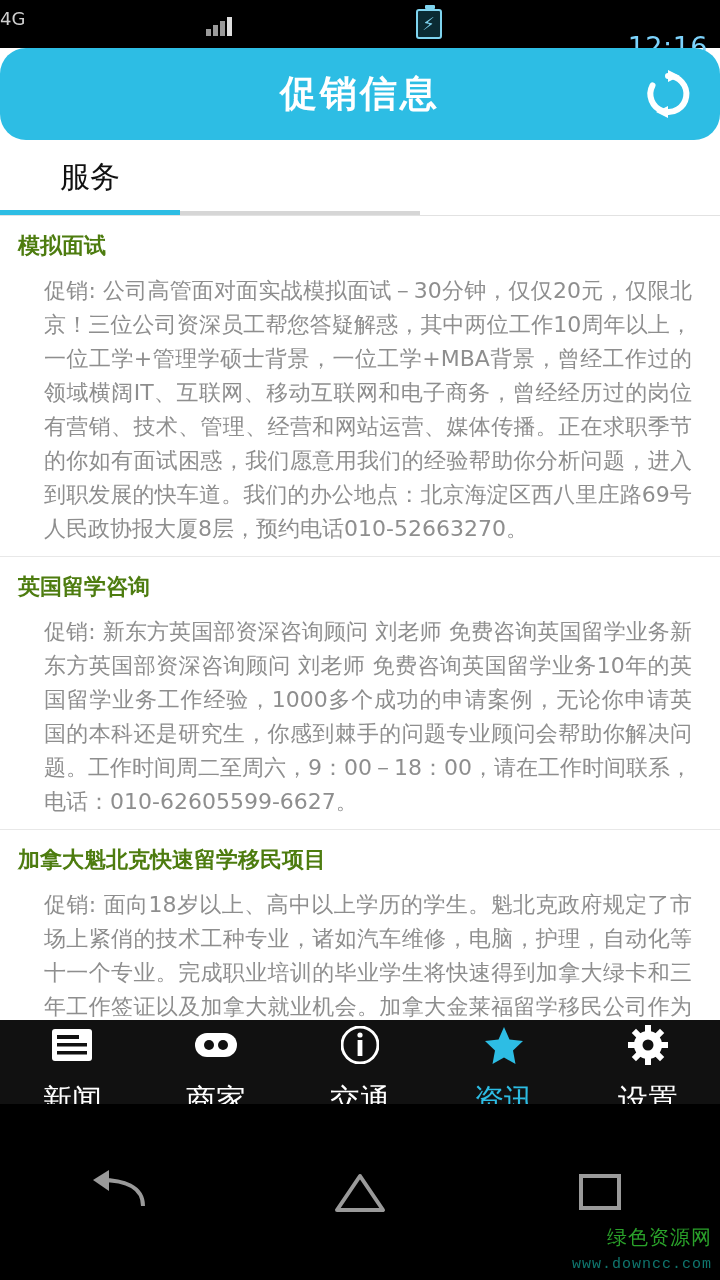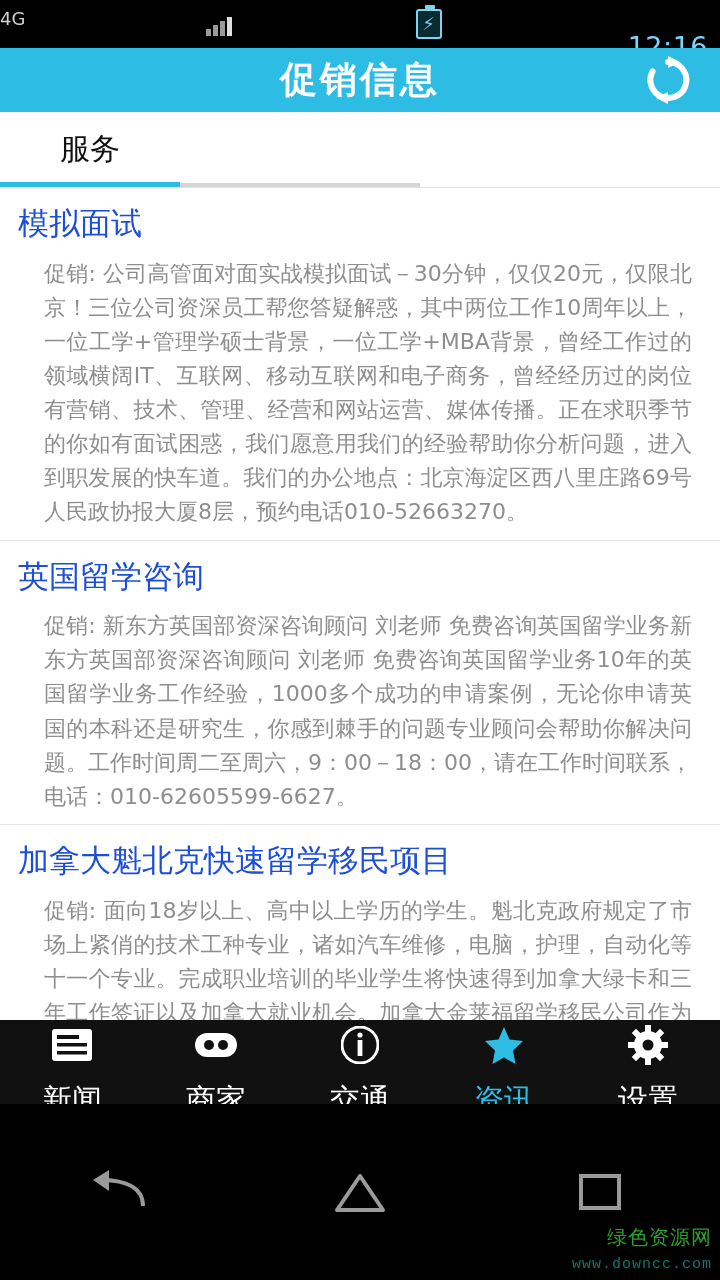--- a/index.html
+++ b/index.html
@@ -33,23 +33,24 @@
     background:#7fd4ef; border-radius:1px;
   }
   .battery .bolt{
     position:absolute; inset:0; color:#7fd4ef; font-size:18px;
     display:flex; align-items:center; justify-content:center; line-height:1;
   }
   .clock { font-size: 27px; color: #7dd3fc; letter-spacing:0.5px; margin-left:6px;margin-top:45px; }
 
   
   .titlebar {
-    height: 64px; background: #2dbde4;
+    height: 92px; background: #2dbde4;
     display:flex; align-items:center; justify-content:center;
     position:relative;
+    border-radius:26px;
   }
   .titlebar .title {
     color:#fff; font-size:37px; font-weight:bold; letter-spacing:3px;
   }
   .refresh-btn{
     position:absolute; right:24px; top:50%; transform:translateY(-50%);
     width:56px; height:56px; display:flex; align-items:center; justify-content:center;
     cursor:pointer;
   }
 
@@ -68,21 +69,21 @@
     position:absolute; bottom:0; left:0; width:180px; height:5px; background:#2dbde4;
   }
   .tab-underline-rest{
     position:absolute; bottom:0; left:180px; width:240px; height:4px; background:#d6d6d6;
   }
 
   
   .list{ height: 900px; overflow:hidden; }
   .item{ padding: 16px 14px 10px 14px; border-bottom:1px solid #e8e8e8; }
   .item .headline{
-    font-size:31px; color:#1d4ed8; font-weight:normal; line-height:1.25;
+    font-size:22px; color:#4d7c0f; font-weight:bold; line-height:1.25;
     margin-bottom:14px; padding-left:4px;
   }
   .item .body{
     font-size:22px; color:#8e8e8e; line-height:1.55; padding-left:30px;
     padding-right:14px; text-align:justify;
   }
 
   
   .bottomnav{
     position:absolute; left:0; bottom:160px; width:720px; height:100px;

